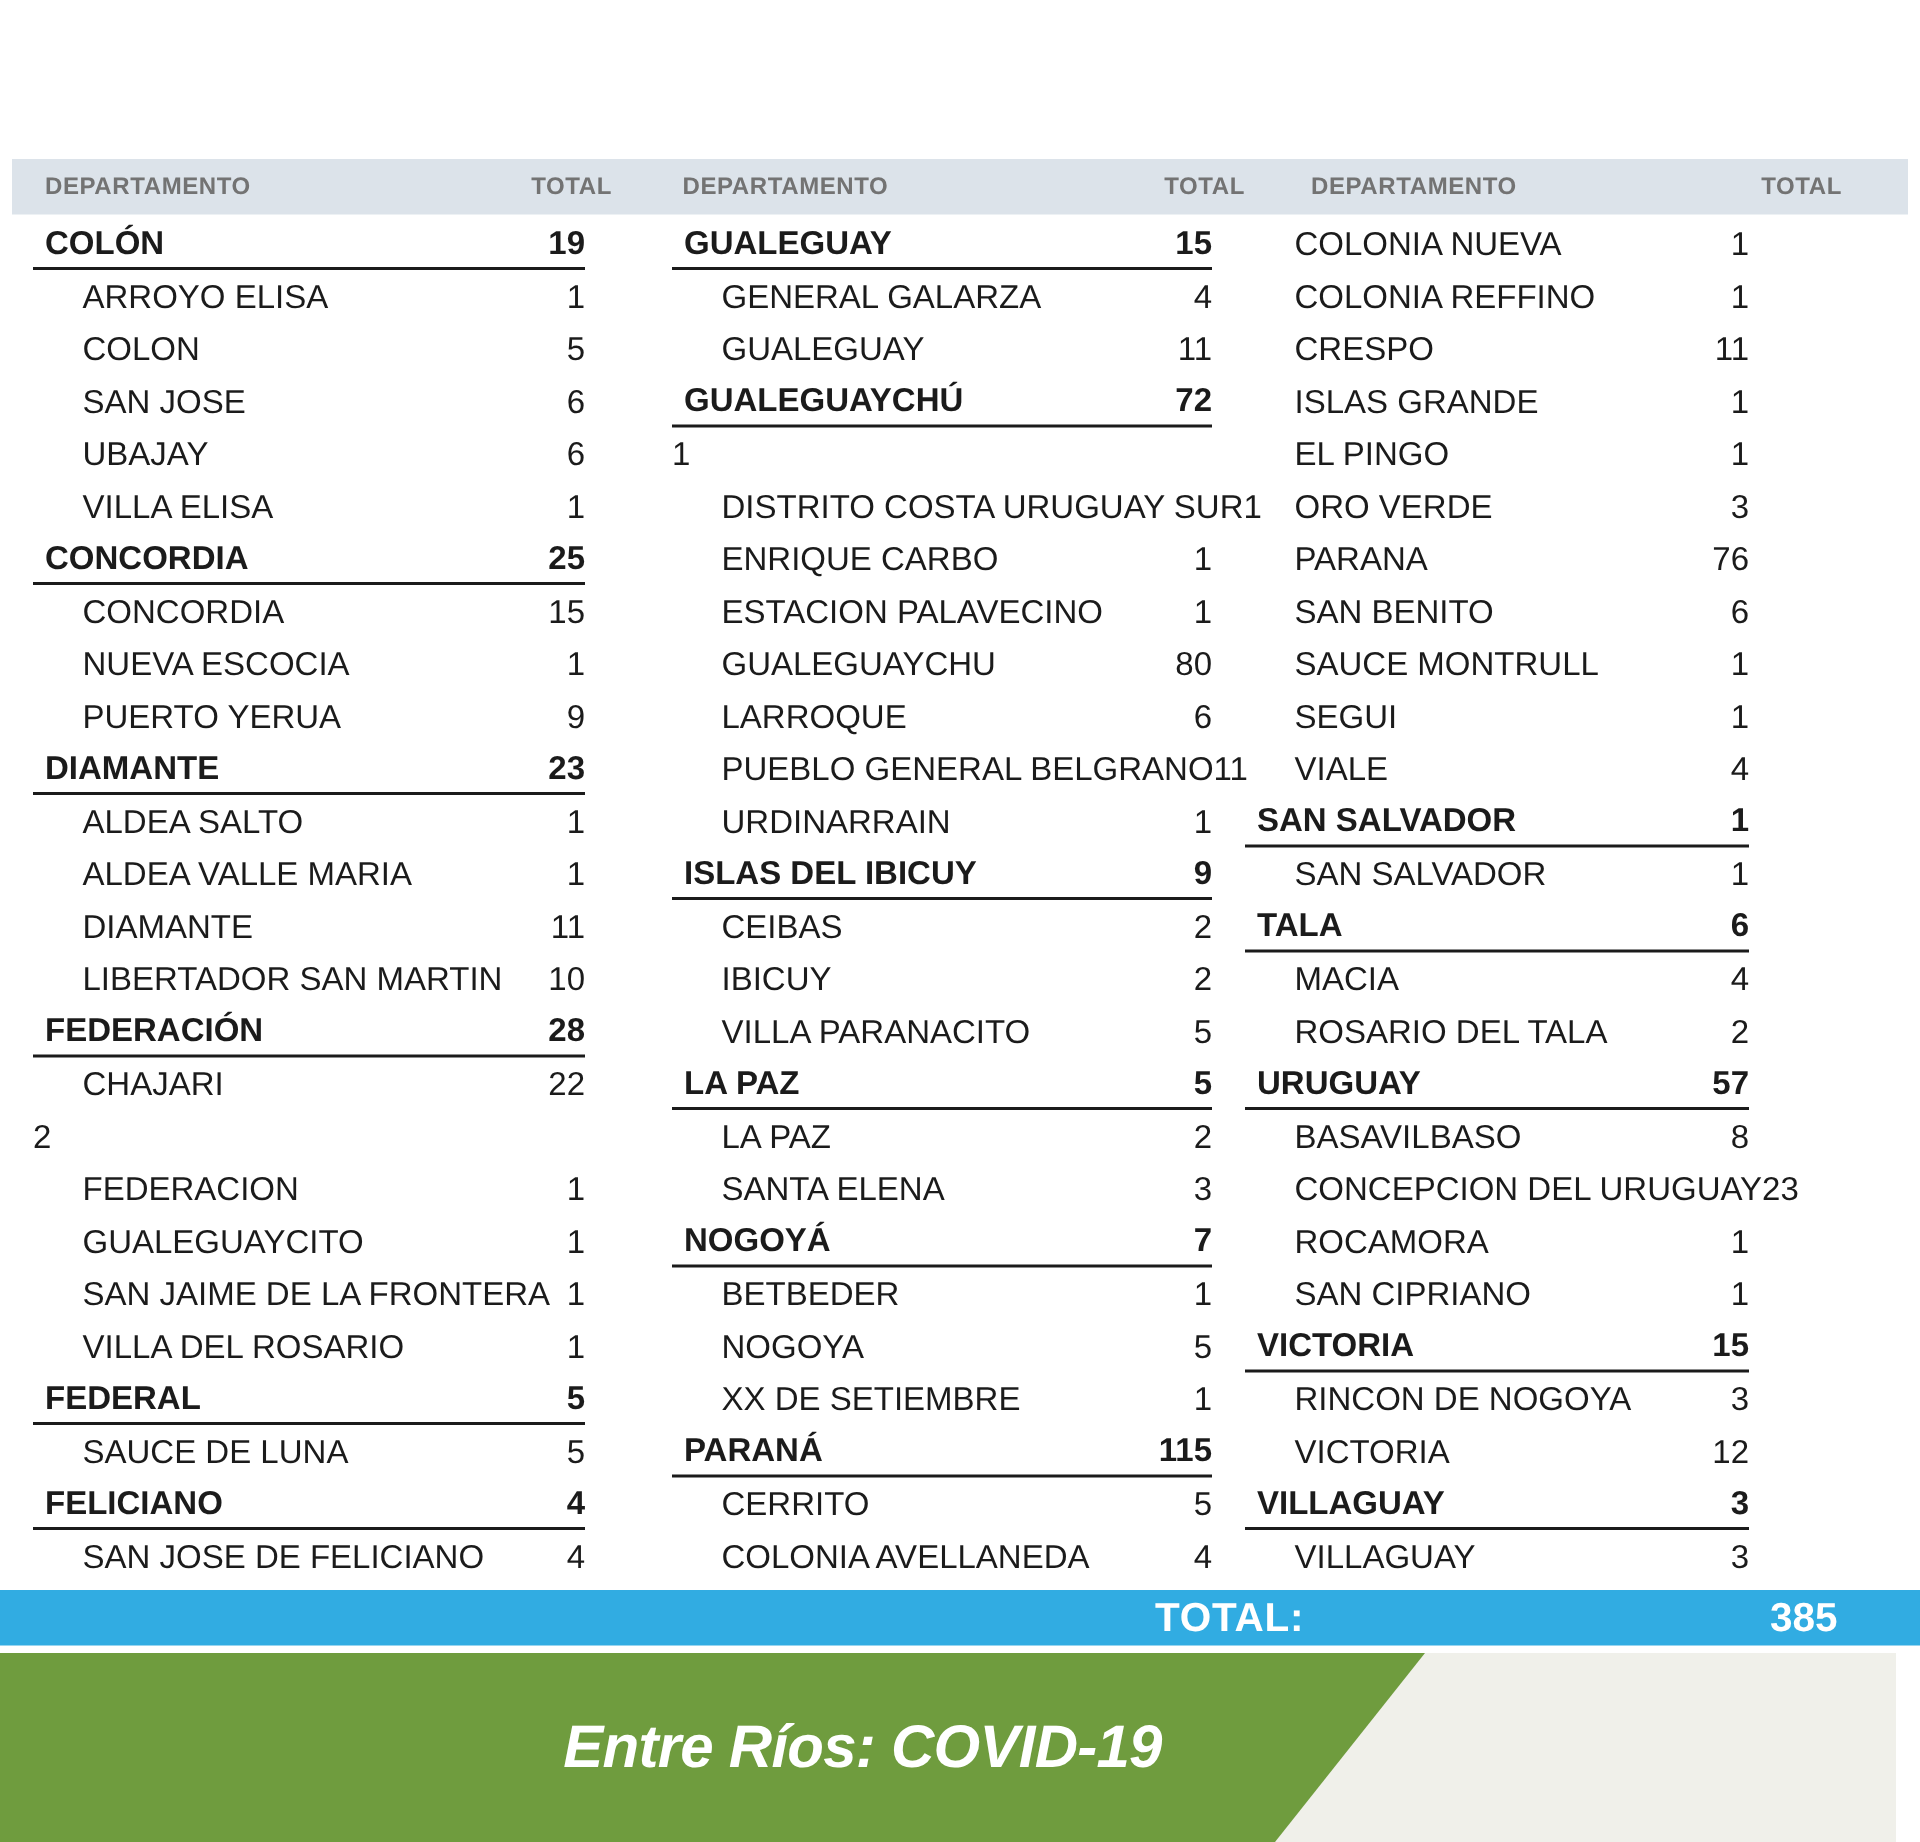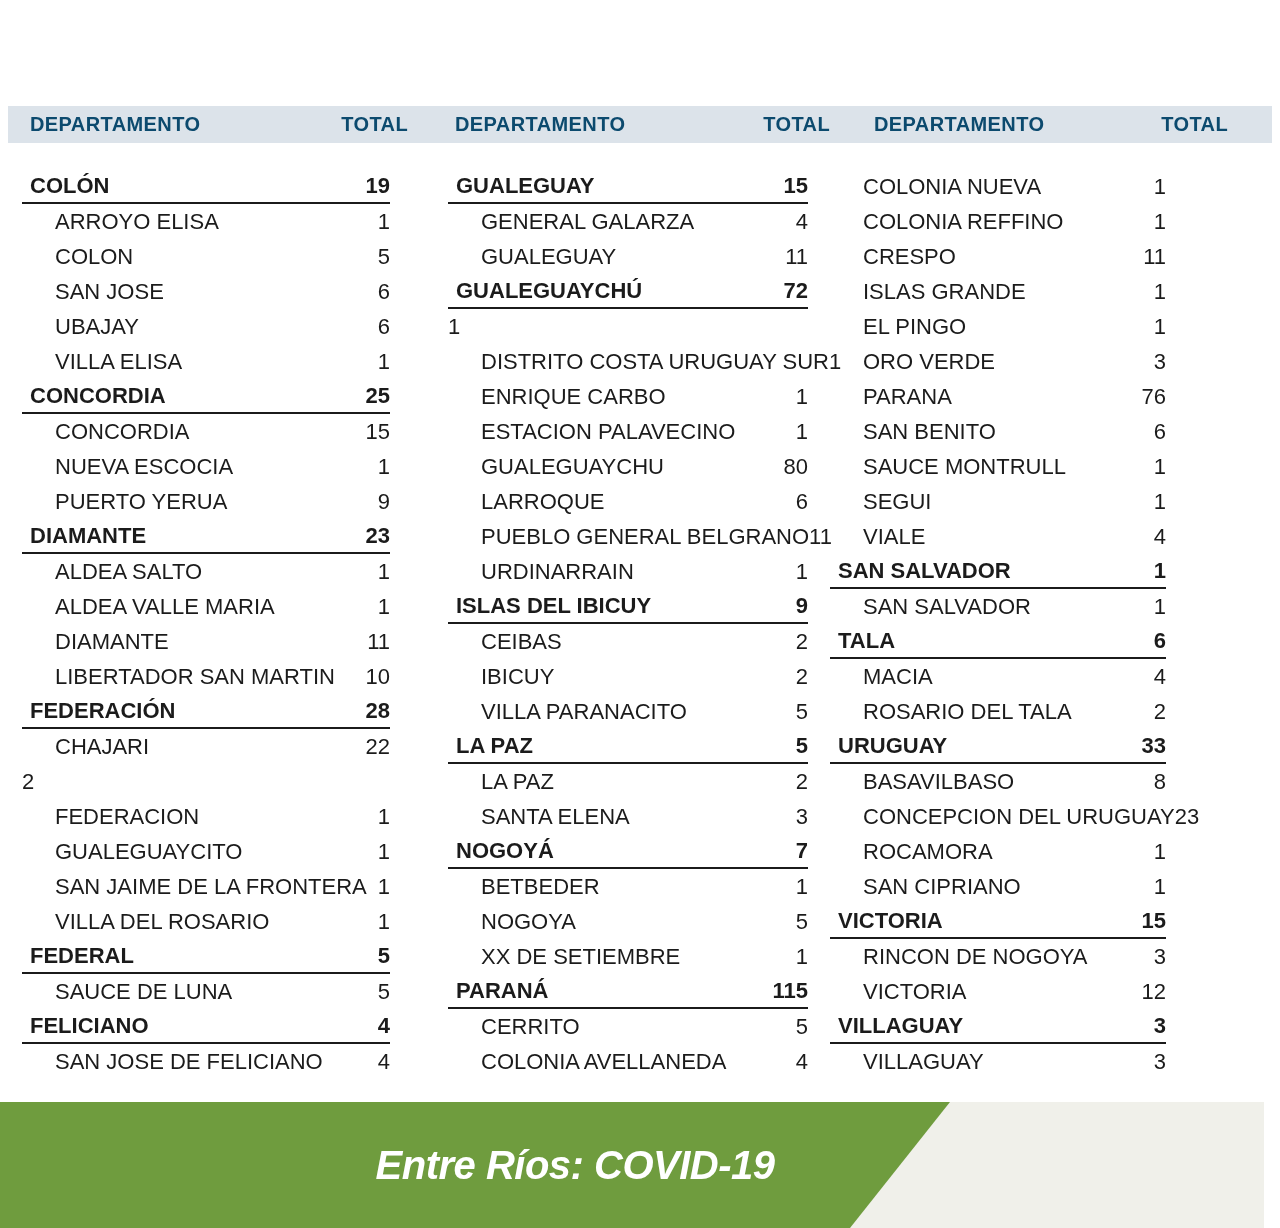--- a/index.html
+++ b/index.html
@@ -9,29 +9,29 @@
   
   .title-bar{position:absolute;left:8px;right:8px;top:4px;height:100px;
              background:var(--c-blue,#31ACE2);display:flex;align-items:center;justify-content:center;}
   .title-bar h1{margin:0;font-size:43px;font-weight:700;color:#fff;letter-spacing:-1px;
                 white-space:nowrap;transform:scaleX(.97);}
 
   
   .cols-header{position:absolute;left:8px;right:8px;top:106px;height:37px;
                background:var(--c-band,#DCE3EA);}
   .ch{position:absolute;top:0;height:37px;display:flex;align-items:center;
-      font-size:20px;font-weight:700;color:#0c4a6e;letter-spacing:.4px;}
+      font-size:16px;font-weight:700;color:#737373;letter-spacing:.4px;}
   .ch.num{justify-content:flex-end;width:80px;}
   .dep1{left:22px;} .tot1{left:320px;}
   .dep2{left:447px;} .tot2{left:742px;}
   .dep3{left:866px;} .tot3{left:1140px;}
 
   
   .tables{position:absolute;left:0;top:145px;width:1280px;height:912px;}
-  .col{position:absolute;top:0;margin-top:24px;}
+  .col{position:absolute;top:0;}
   .col1{left:8px;width:404px;}
   .col2{left:434px;width:396px;}
   .col3{left:816px;width:420px;text-align:right;}
   .row{height:35px;display:flex;align-items:center;justify-content:space-between;
        margin-left:14px;font-size:22px;box-sizing:border-box;}
   .col1 .row{margin-right:22px;}
   .col2 .row{margin-right:22px;}
   .col3 .row{margin-right:70px;}
   .row .name{padding-left:8px;white-space:nowrap;}
   .row.loc .name{padding-left:33px;}
@@ -342,21 +342,21 @@
         <div class="row loc">
           <span class="name">MACIA</span>
           <span class="val">4</span>
         </div>
         <div class="row loc">
           <span class="name">ROSARIO DEL TALA</span>
           <span class="val">2</span>
         </div>
         <div class="row dept">
           <span class="name">URUGUAY</span>
-          <span class="val">33</span>
+          <span class="val">57</span>
         </div>
         <div class="row loc">
           <span class="name">BASAVILBASO</span>
           <span class="val">8</span>
         </div>
         <div class="row loc">
           <span class="name">CONCEPCION DEL URUGUAY</span>
           <span class="val">23</span>
         </div>
         <div class="row loc">
@@ -383,20 +383,24 @@
           <span class="name">VILLAGUAY</span>
           <span class="val">3</span>
         </div>
         <div class="row loc">
           <span class="name">VILLAGUAY</span>
           <span class="val">3</span>
         </div>
       </section>
   </main>
 
+  <div class="total-bar">
+    <span class="total-label">TOTAL:</span>
+    <span class="total-value">385</span>
+  </div>
 
   <footer class="footer">
     <div class="green-band"></div>
     <span class="banner-text">Entre Ríos: COVID-19</span>
 
   </footer>
 
 </div>
 
 </body></html>

